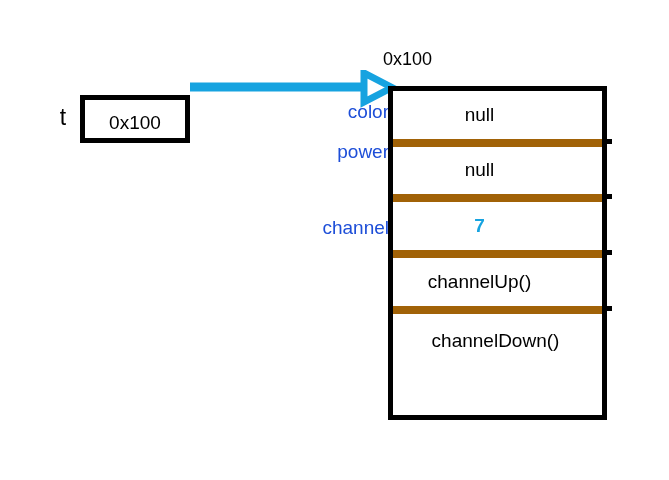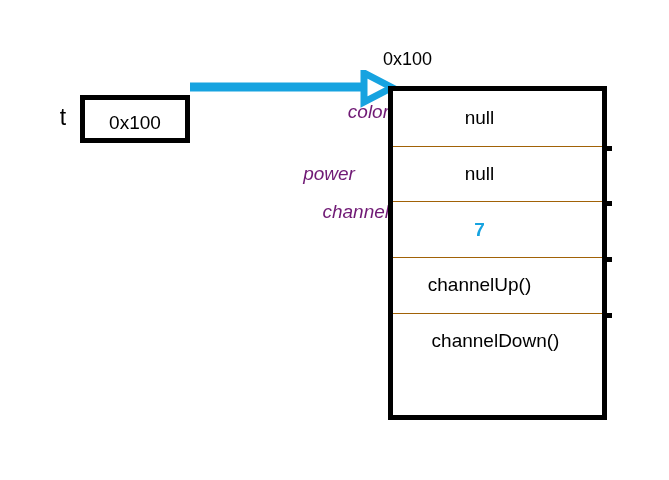--- a/index.html
+++ b/index.html
@@ -84,21 +84,21 @@
     width: 219px;
     height: 334px;
     border: 5px solid #000000;
     box-sizing: border-box;
     background: #ffffff;
   }
   .obj-row {
     position: relative;
     height: 55.666px;
     box-sizing: border-box;
-    border-bottom: 1px solid #a16207;
+    border-bottom: 8px solid #a16207;
   }
   .obj-row:last-child {
     border-bottom: none;
     margin-left: 32px;
   }
   .obj-row-value {
     position: absolute;
     left: 0;
     top: 0;
     width: 100%;
@@ -129,23 +129,22 @@
   .obj-row:last-child .row-tick { display: none; }
 
   
   .field-label {
     position: absolute;
     right: 0;
     width: 120px;
     text-align: right;
     font-size: 19px;
     line-height: 24px;
-    color: #701a75;
+    color: #1d4ed8;
     white-space: nowrap;
-    font-style: italic;
   }
   .field-labels {
     position: absolute;
     left: 268px;
     top: 86px;
     width: 121px;
     height: 334px;
   }
 </style>
 </head>
@@ -161,22 +160,22 @@
 
   <svg class="arrow-svg" viewBox="0 0 210 40">
     <line x1="2" y1="17" x2="176" y2="17" stroke="#16a3e0" stroke-width="9" stroke-linecap="butt"></line>
     <path d="M 176 3 L 204 17.5 L 176 32 Z" fill="none" stroke="#16a3e0" stroke-width="7" stroke-linejoin="miter"></path>
   </svg>
 
   <div class="addr-label">0x100</div>
 
   <div class="field-labels">
     <div class="field-label" style="top:14px;">color</div>
-    <div class="field-label" style="top:76px;text-align:center;">power</div>
-    <div class="field-label" style="top:114px;">channel</div>
+    <div class="field-label" style="top:54px;">power</div>
+    <div class="field-label" style="top:130px;">channel</div>
   </div>
 
   <div class="obj-box">
 
     <div class="obj-row">
       <div class="obj-row-value">null</div>
       <div class="row-tick"></div>
     </div>
 
     <div class="obj-row">

